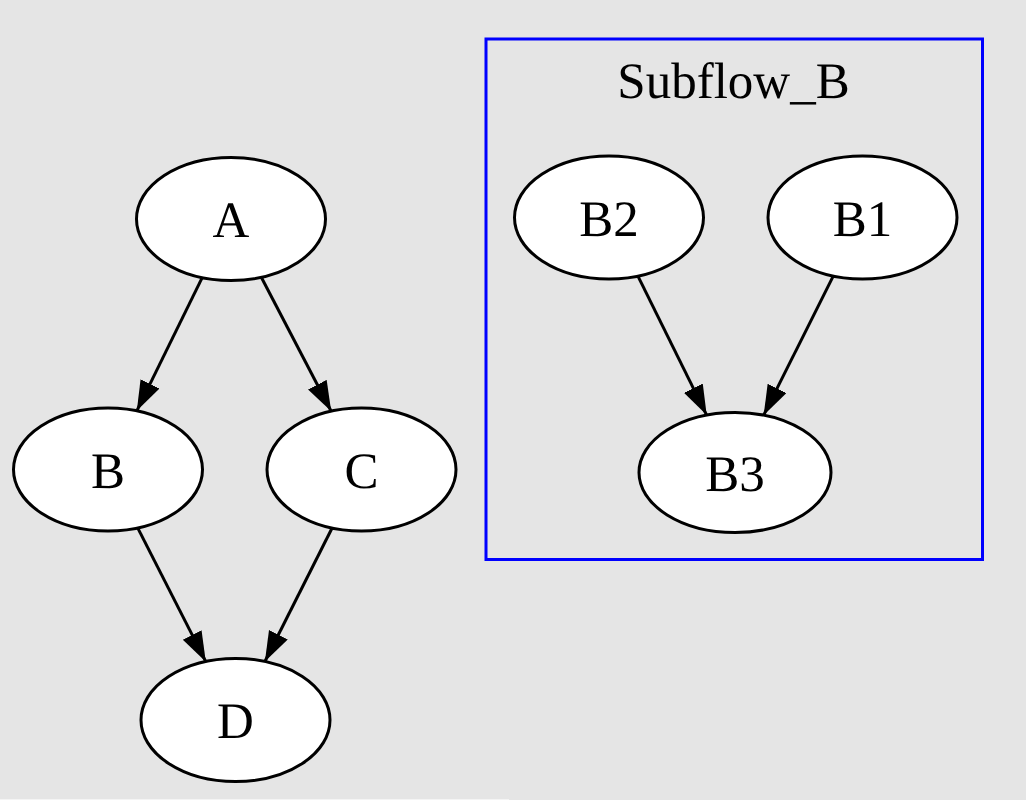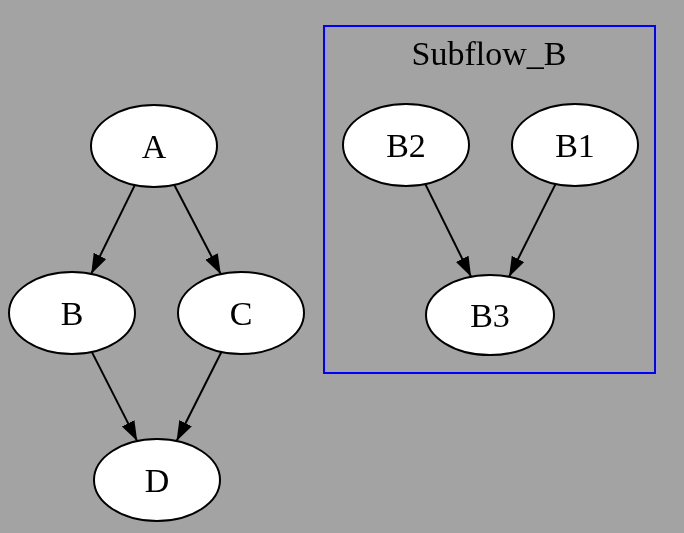--- a/index.html
+++ b/index.html
@@ -4,21 +4,21 @@
 <style>
   html, body {
     margin: 0;
     padding: 0;
     background: #ffffff;
   }
   .canvas {
     position: relative;
     width: 684px;
     height: 533px;
-    background: #a3a3a3;
+    background: #e5e5e5;
     overflow: hidden;
   }
   svg { display: block; }
   .node-ellipse {
     fill: #ffffff;
     stroke: #000000;
     stroke-width: 2;
   }
   .edge {
     stroke: #000000;

